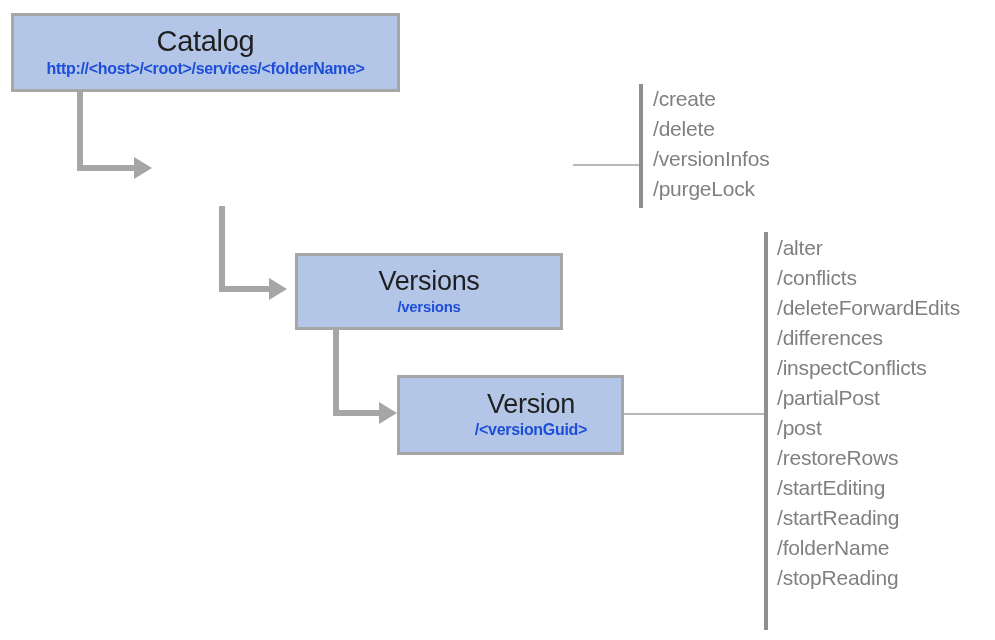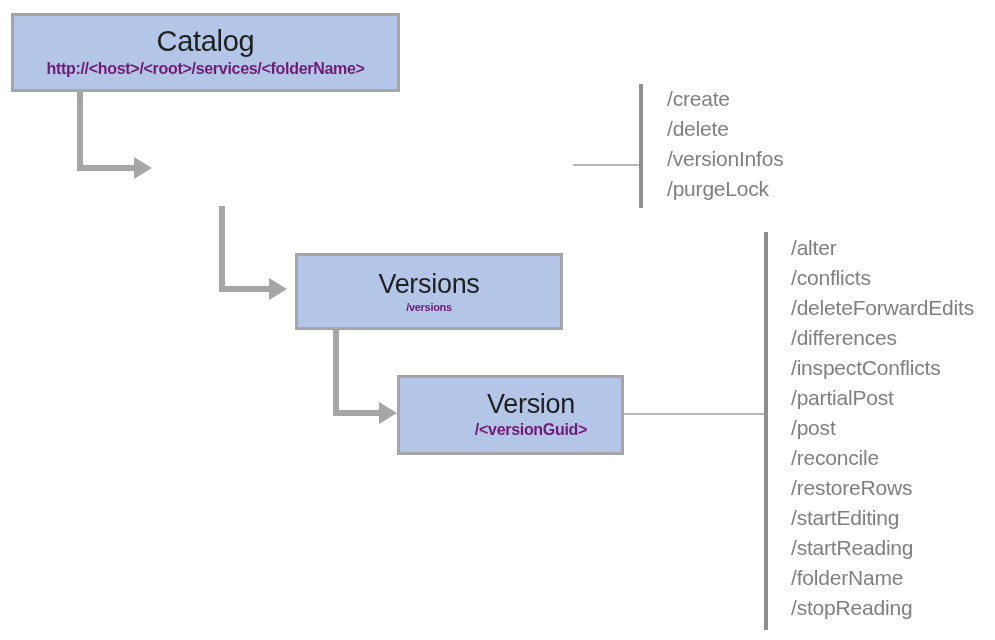--- a/index.html
+++ b/index.html
@@ -30,30 +30,30 @@
   .node-title {
     font-size: 27px;
     color: #1f1f1f;
     line-height: 1.15;
     letter-spacing: -0.3px;
     white-space: nowrap;
   }
   .node-subtitle {
     font-size: 16px;
     font-weight: 700;
-    color: #701a75;
+    color: #1d4ed8;
     line-height: 1.3;
     letter-spacing: -0.3px;
     white-space: nowrap;
   }
   #node-catalog  { left: 11px;  top: 13px;  width: 389px; height: 79px; }
   #node-catalog .node-title { font-size: 29px; }
   #node-vms      { left: 152px; top: 128px; width: 421px; height: 81px; }
   #node-versions { left: 287px; top: 253px; width: 268px; height: 77px; margin-left: 8px; }
-  #node-versions .node-subtitle { font-size: 11px; }
+  #node-versions .node-subtitle { font-size: 15px; }
   #node-version  { left: 397px; top: 375px; width: 227px; height: 80px; padding-left: 41px; }
 
   
   .seg {
     position: absolute;
     background: #a6a6a6;
   }
   .arrowhead {
     position: absolute;
     width: 0;
@@ -90,21 +90,20 @@
   #bar-vms     { left: 639px; top: 84px;  height: 124px; }
   #bar-version { left: 764px; top: 232px; height: 398px; }
 
   
   .ops {
     position: absolute;
     font-size: 21px;
     line-height: 30px;
     color: #808080;
     letter-spacing: -0.2px;
-    margin-left: 14px;
   }
   #ops-vms     { left: 653px; top: 84px;  }
   #ops-version { left: 777px; top: 233px; }
 </style>
 </head>
 <body>
 
 <div class="canvas">
 
   <div class="node" id="node-catalog">
@@ -148,21 +147,20 @@
       <div class="op">/purgeLock</div>
     </div>
   <div class="ops" id="ops-version">
       <div class="op">/alter</div>
       <div class="op">/conflicts</div>
       <div class="op">/deleteForwardEdits</div>
       <div class="op">/differences</div>
       <div class="op">/inspectConflicts</div>
       <div class="op">/partialPost</div>
       <div class="op">/post</div>
-      <div class="op">/reconcile</div>
       <div class="op">/restoreRows</div>
       <div class="op">/startEditing</div>
       <div class="op">/startReading</div>
       <div class="op">/folderName</div>
       <div class="op">/stopReading</div>
     </div>
 
 </div>
 
 </body></html>

